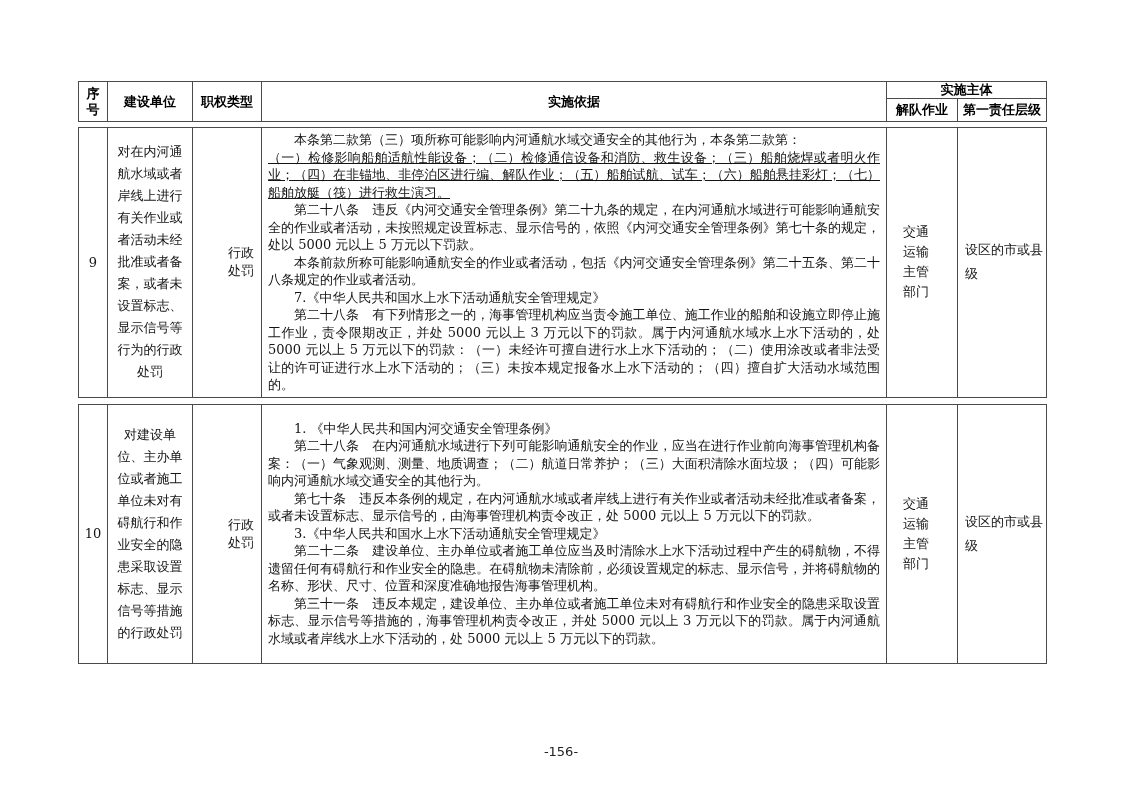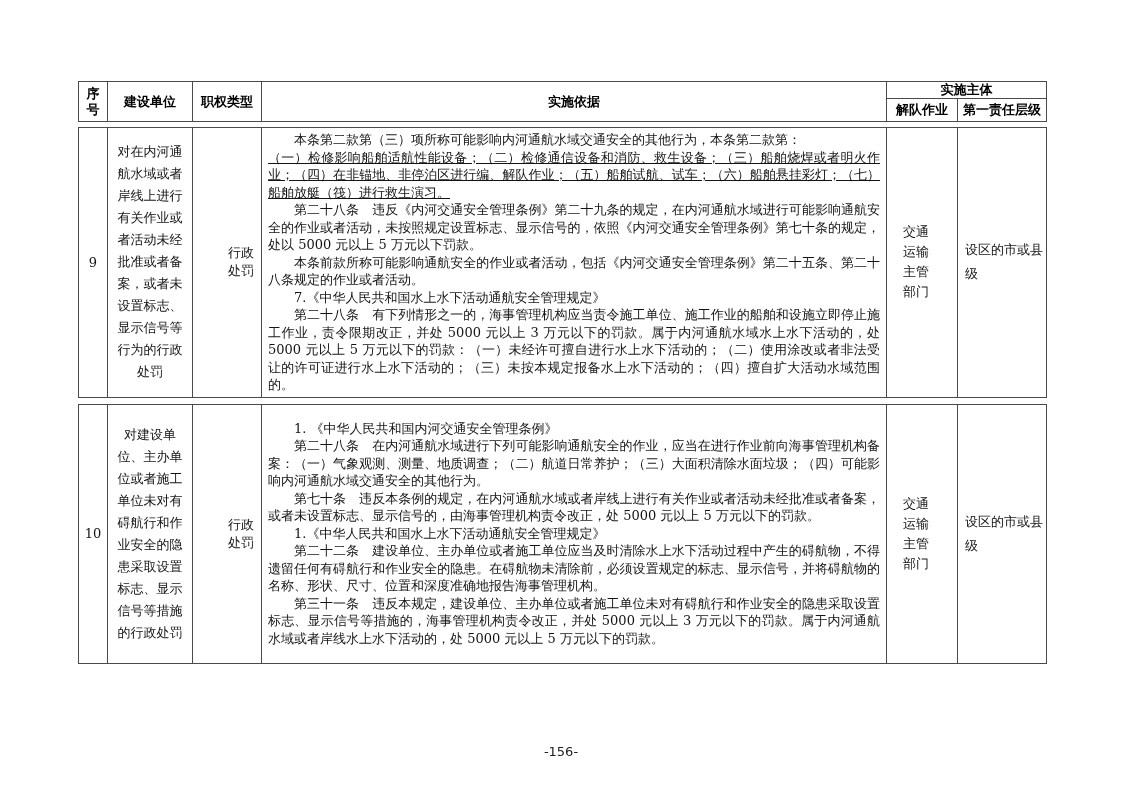--- a/index.html
+++ b/index.html
@@ -106,21 +106,21 @@
     </colgroup>
     <tbody>
       <tr>
         <td class="no">10</td>
         <td class="item">对建设单位、主办单位或者施工单位未对有碍航行和作业安全的隐患采取设置标志、显示信号等措施的行政处罚</td>
         <td class="type">行政处罚</td>
         <td class="basis">
             <p>1. 《中华人民共和国内河交通安全管理条例》</p>
             <p>第二十八条　在内河通航水域进行下列可能影响通航安全的作业，应当在进行作业前向海事管理机构备案：（一）气象观测、测量、地质调查；（二）航道日常养护；（三）大面积清除水面垃圾；（四）可能影响内河通航水域交通安全的其他行为。</p>
             <p>第七十条　违反本条例的规定，在内河通航水域或者岸线上进行有关作业或者活动未经批准或者备案，或者未设置标志、显示信号的，由海事管理机构责令改正，处 5000 元以上 5 万元以下的罚款。</p>
-            <p>1.《中华人民共和国水上水下活动通航安全管理规定》</p>
+            <p>3.《中华人民共和国水上水下活动通航安全管理规定》</p>
             <p>第二十二条　建设单位、主办单位或者施工单位应当及时清除水上水下活动过程中产生的碍航物，不得遗留任何有碍航行和作业安全的隐患。在碍航物未清除前，必须设置规定的标志、显示信号，并将碍航物的名称、形状、尺寸、位置和深度准确地报告海事管理机构。</p>
             <p>第三十一条　违反本规定，建设单位、主办单位或者施工单位未对有碍航行和作业安全的隐患采取设置标志、显示信号等措施的，海事管理机构责令改正，并处 5000 元以上 3 万元以下的罚款。属于内河通航水域或者岸线水上水下活动的，处 5000 元以上 5 万元以下的罚款。</p>
           </td>
         <td class="dept">交通运输主管部门</td>
         <td class="level">设区的市或县级</td>
       </tr>
     </tbody>
   </table>
 
 </div>

